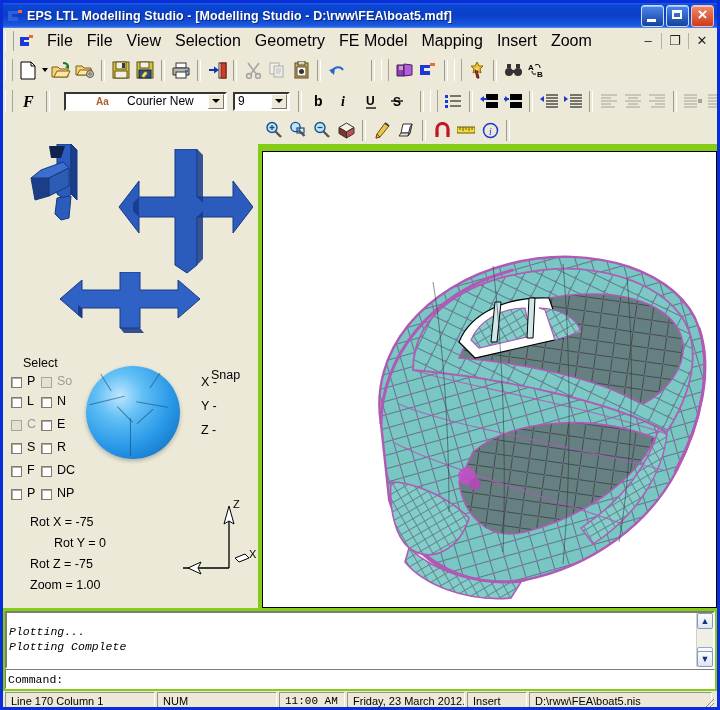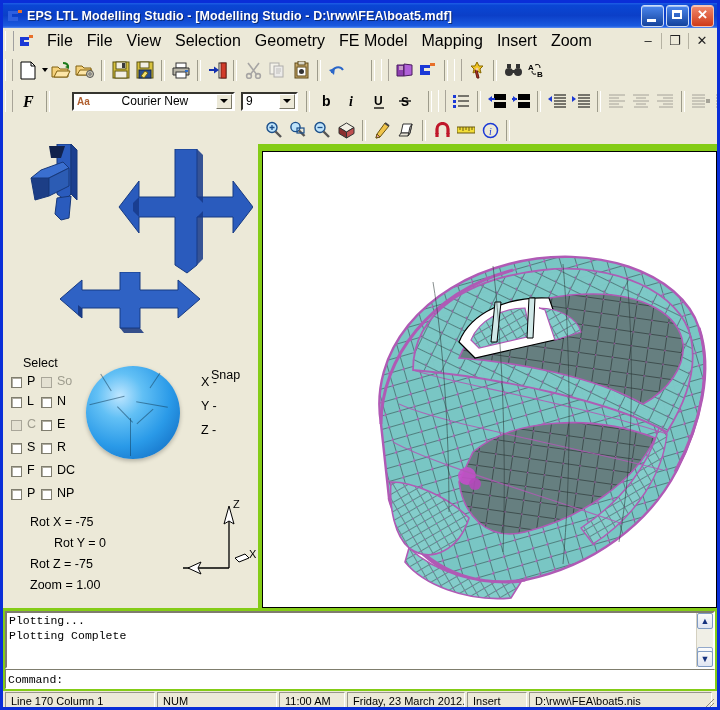--- a/index.html
+++ b/index.html
@@ -62,21 +62,21 @@
   
   .combo{height:19px;border:2px inset #c3c0ad;background:#fff;display:flex;align-items:center;
     box-sizing:border-box;flex:0 0 auto;border-top-color:#8a8878;border-left-color:#8a8878;
     border-right-color:#fff;border-bottom-color:#fff;}
   .combo .cv{flex:1;padding:0 3px;font-size:12px;white-space:nowrap;overflow:hidden;}
   .combo .cbtn{width:16px;height:15px;margin-right:1px;background:#ece9d8;
     border:1px solid #fff;border-right-color:#7a7868;border-bottom-color:#7a7868;
     display:flex;align-items:center;justify-content:center;box-sizing:border-box;}
   .combo .cbtn::after{content:"";border-left:4px solid transparent;border-right:4px solid transparent;
     border-top:4px solid #000;}
-  .font-combo{width:163px;margin-left:18px;}
+  .font-combo{width:163px;margin-left:10px;padding-left:27px;}
   .font-combo .aa{color:#b06030;font-size:10px;font-weight:bold;padding:0 4px 0 3px;}
   .font-combo .cv{text-align:center;}
   .size-combo{width:57px;margin-left:6px;}
 
   
   .leftpanel{position:absolute;left:0;top:141px;width:255px;height:464px;background:#ece9d8;}
   .lp-lbl{position:absolute;font-size:12.5px;color:#000;white-space:nowrap;}
   .lp-dim{color:#9e9c8e;}
   .cbx{position:absolute;width:11px;height:11px;background:#fff;box-sizing:border-box;
      border:1px solid #7f7d6e;box-shadow:inset 1px 1px 0 #b0ada0;}
@@ -87,22 +87,22 @@
   .sphere .seam{position:absolute;background:#16415f;opacity:.55;}
 
   
   .viewport{position:absolute;left:259px;top:148px;width:455px;height:457px;
      background:#fff;border:1px solid #000;box-sizing:border-box;overflow:hidden;}
 
   
   .cmdout{position:absolute;left:2px;top:608px;width:710px;height:58px;
      background:#fff;box-sizing:border-box;
      border:2px solid;border-color:#7f7d6e #fff #fff #7f7d6e;}
-  .cmdout .lines{position:absolute;left:2px;top:0;right:18px;
-     font-family:"Liberation Mono",monospace;font-size:11.5px;line-height:15px;color:#000;}
+  .cmdout .lines{position:absolute;left:2px;top:11px;right:18px;
+     font-family:"Liberation Mono",monospace;font-size:11.5px;line-height:15px;color:#000;font-style:italic;}
   .vscroll{position:absolute;right:0;top:0;width:16px;bottom:0;background:#f0efe6;
      border-left:1px solid #d4d0c0;}
   .sbtn{width:16px;height:16px;box-sizing:border-box;
      background:linear-gradient(180deg,#fbfbfa,#dfe5f2);
      border:1px solid #7f9bc4;border-radius:2px;display:flex;align-items:center;justify-content:center;
      color:#15317e;font-size:9px;}
   .sbtn.bot{position:absolute;bottom:0;}
   .sthumb{position:absolute;left:0;top:34px;width:16px;height:13px;box-sizing:border-box;
      background:linear-gradient(180deg,#fdfdfd,#dde4f1);border:1px solid #93a9cb;border-radius:2px;}
 
@@ -716,21 +716,21 @@
   </div>
 
   <div class="cmdline">
     <span class="lbl">Command:</span>
     <span class="lbl"></span>
   </div>
 
   <div class="statusbar">
     <div class="sp" style="width:150px;text-align:center;">Line 170  Column 1</div>
     <div class="sp" style="width:120px;">NUM</div>
-    <div class="sp" style="width:66px;">11:00 AM</div>
+    <div class="sp" style="width:66px;font-family:Liberation Mono, monospace;">11:00 AM</div>
     <div class="sp" style="width:118px;">Friday, 23 March 2012.</div>
     <div class="sp" style="width:60px;">Insert</div>
     <div class="sp" style="width:183px;">D:\rww\FEA\boat5.nis</div>
     <div class="grip2">
       <svg width="14" height="14" viewBox="0 0 14 14">
           <g stroke="#8e8b7d">
             <path d="M12 3 L3 12M12 7 L7 12M12 11 L11 12"></path>
           </g>
         </svg>
     </div>

